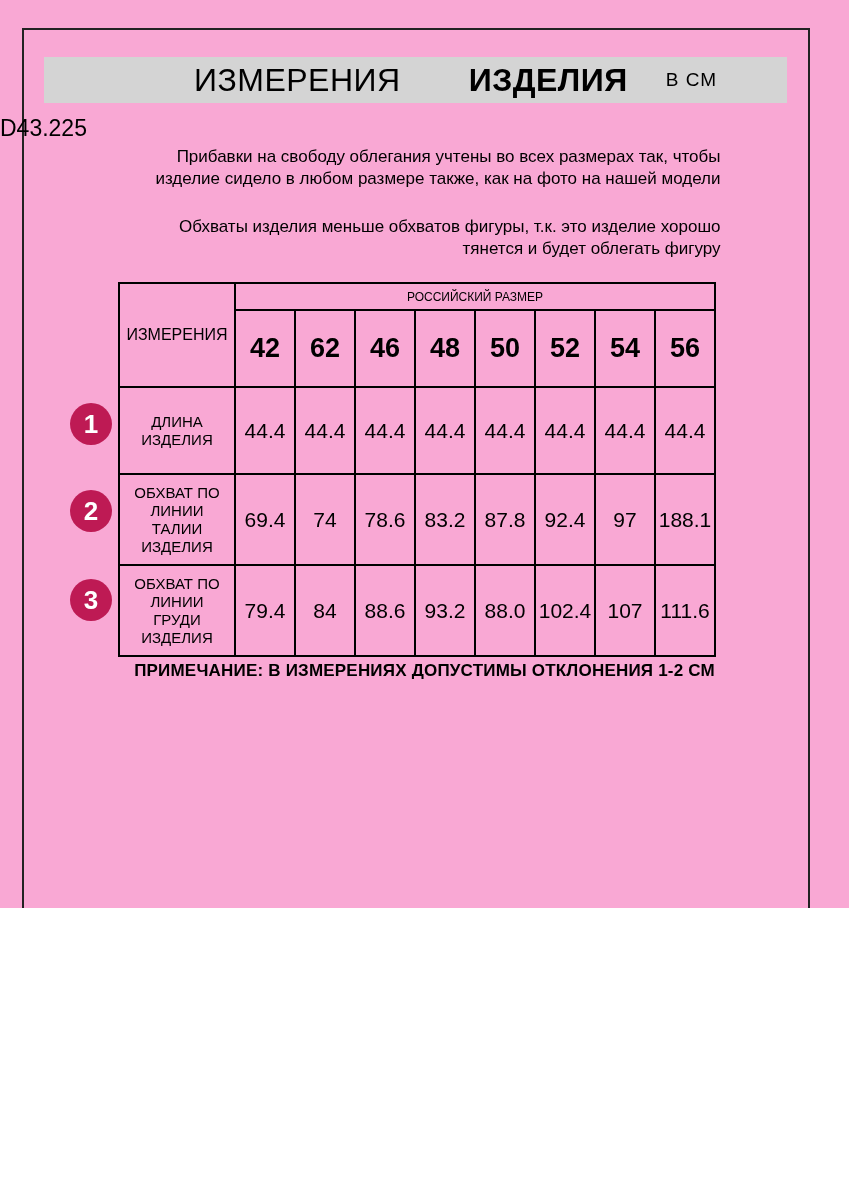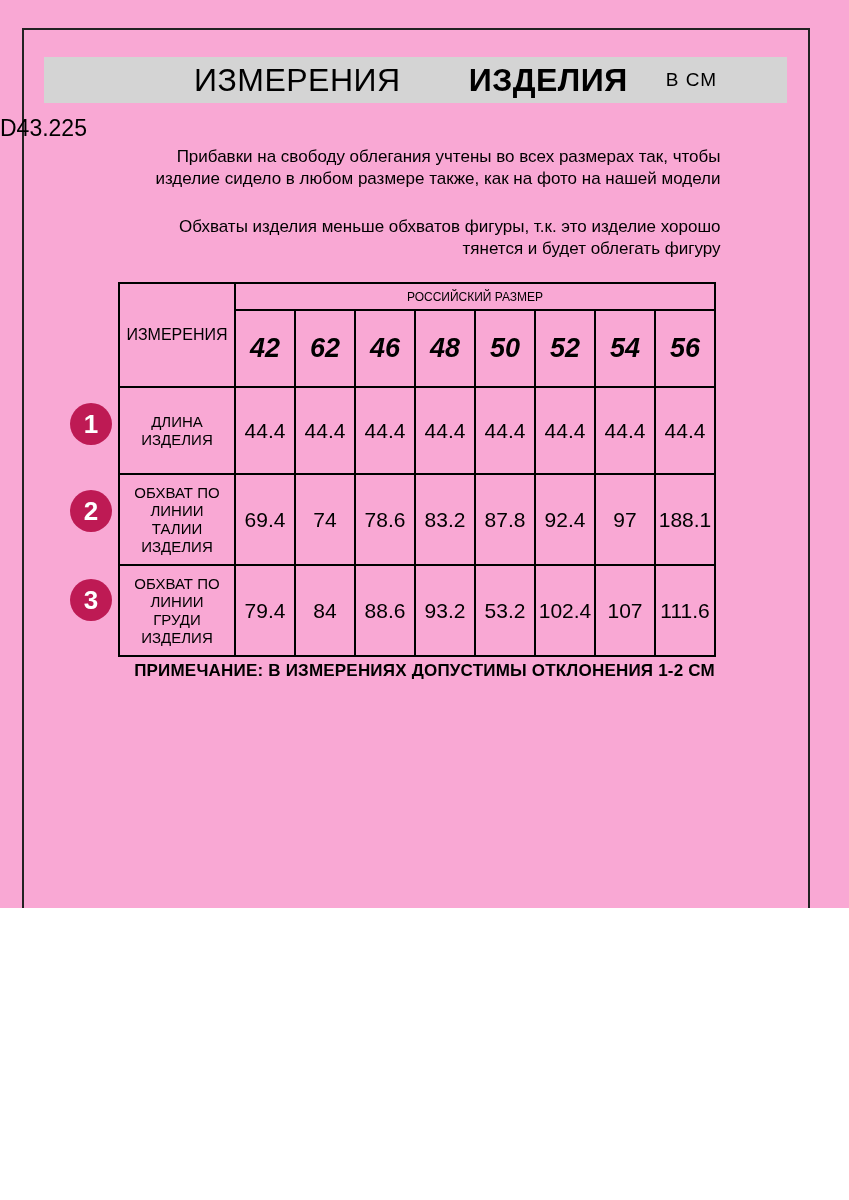--- a/index.html
+++ b/index.html
@@ -36,21 +36,21 @@
     position:absolute; left:118px; top:282px;
     border-collapse:collapse; table-layout:fixed;
   }
   .size-table td {
     border:2px solid #000; text-align:center; vertical-align:middle; padding:0;
   }
   .col-measure { width:116px; }
   .col-size { width:60px; }
   .group-head { height:25px; font-size:12px; font-weight:400; }
   .measure-head { font-size:16px; font-weight:400; }
-  .sizes-row td { height:75px; font-size:27px; font-weight:700;font-style:italic; }
+  .sizes-row td { height:75px; font-size:27px; font-weight:700; }
   .row-label { font-size:15px; line-height:18px; padding:0 5px !important; }
   .val { font-size:21px; font-weight:400;margin-top:36px; }
   .r1 td { height:85px; }
   .r2 td { height:89px; }
   .r3 td { height:89px; }
 
   .marker {
     position:absolute; left:70px; width:42px; height:42px; border-radius:50%;
     background:var(--accent, #be1a54); color:#fff;
     display:flex; align-items:center; justify-content:center;
@@ -134,21 +134,21 @@
       <td class="val">92.4</td>
       <td class="val">97</td>
       <td class="val">188.1</td>
     </tr>
     <tr class="r3">
       <td class="row-label">ОБХВАТ ПО ЛИНИИ ГРУДИ ИЗДЕЛИЯ</td>
       <td class="val">79.4</td>
       <td class="val">84</td>
       <td class="val">88.6</td>
       <td class="val">93.2</td>
-      <td class="val">53.2</td>
+      <td class="val">88.0</td>
       <td class="val">102.4</td>
       <td class="val">107</td>
       <td class="val">111.6</td>
     </tr>
   </tbody>
     </table>
 
   <div class="note">ПРИМЕЧАНИЕ: В ИЗМЕРЕНИЯХ ДОПУСТИМЫ ОТКЛОНЕНИЯ 1-2 СМ</div>
 </div>
 

